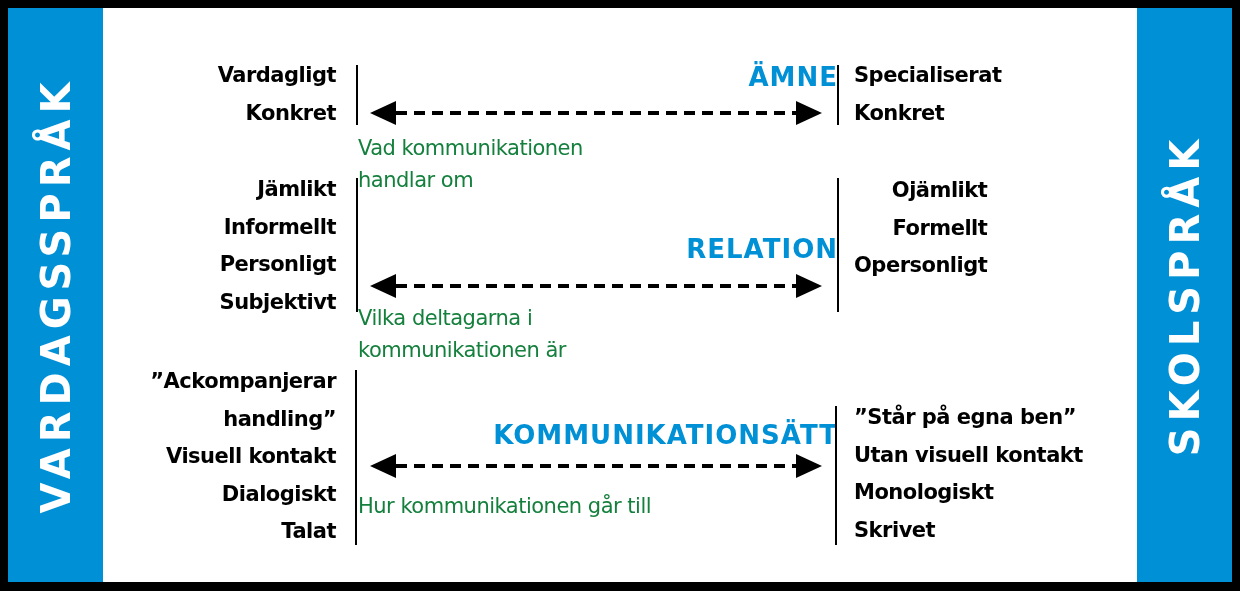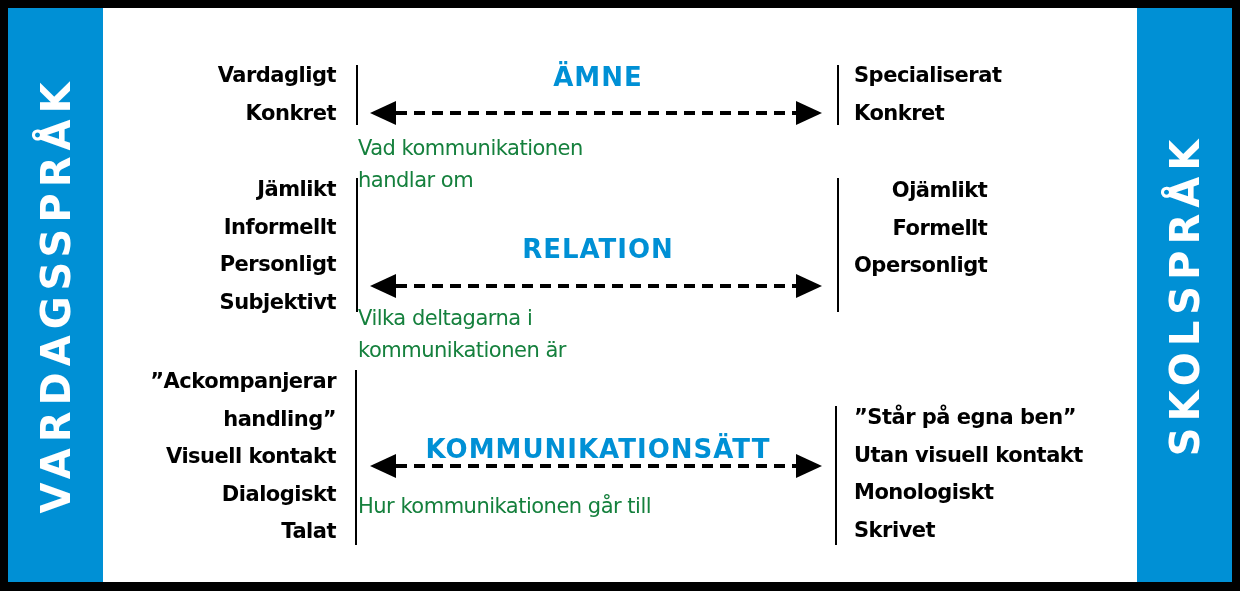--- a/index.html
+++ b/index.html
@@ -8,21 +8,21 @@
   .bar{position:absolute;top:0;width:95px;height:574px;background:#0090d5;}
   .bar.left{left:0;}
   .bar.right{left:1129px;}
   .vlabel{position:absolute;left:50%;top:50%;color:#fff;font-weight:bold;font-size:40px;letter-spacing:6px;white-space:nowrap;}
   .bar.left .vlabel{transform:translate(-50%,-50%) rotate(-90deg);}
   .bar.right .vlabel{transform:translate(-50%,-50%) rotate(-90deg);}
   .col{position:absolute;font-weight:bold;font-size:21px;line-height:37.5px;color:#000;letter-spacing:-0.5px;}
   .col.leftcol{right:895px;text-align:right;}
   .col.rightcol{left:846px;text-align:left;}
   .vline{position:absolute;width:2px;background:#000;}
-  .heading{position:absolute;left:350px;width:480px;text-align:center;color:#0090d5;font-weight:bold;font-size:26px;letter-spacing:1px;}
+  .heading{position:absolute;left:350px;width:480px;text-align:right;color:#0090d5;font-weight:bold;font-size:26px;letter-spacing:1px;}
   .desc{position:absolute;left:350px;width:480px;text-align:left;font-weight:normal;font-size:21px;line-height:32px;color:#15803d;letter-spacing:-0.5px;}
   .arrow{position:absolute;left:362px;width:452px;height:30px;}
 </style>
 </head>
 <body>
 
 <div class="frame">
   <div class="bar left">
     <div class="vlabel">VARDAGSSPRÅK</div>
   </div>
@@ -76,21 +76,21 @@
   </div>
 
   <div class="col leftcol" style="top:355px;">
     <div>”Ackompanjerar</div>
     <div>handling”</div>
     <div>Visuell kontakt</div>
     <div>Dialogiskt</div>
     <div>Talat</div>
   </div>
   <div class="vline" style="left:347px;top:362px;height:175px;"></div>
-  <div class="heading" style="top:412px;margin-top:14px;">KOMMUNIKATIONSÄTT</div>
+  <div class="heading" style="top:412px;">KOMMUNIKATIONSÄTT</div>
   <svg class="arrow" style="top:443px;" viewBox="0 0 452 30">
     <polygon points="0,15 26,3 26,27" fill="#000"></polygon>
     <polygon points="452,15 426,3 426,27" fill="#000"></polygon>
     <line x1="26" y1="15" x2="426" y2="15" stroke="#000" stroke-width="4" stroke-dasharray="11,7"></line>
   </svg>
   <div class="desc" style="top:482px;">
     <div>Hur kommunikationen går till</div>
   </div>
   <div class="vline" style="left:827px;top:398px;height:139px;"></div>
   <div class="col rightcol" style="top:391px;">

